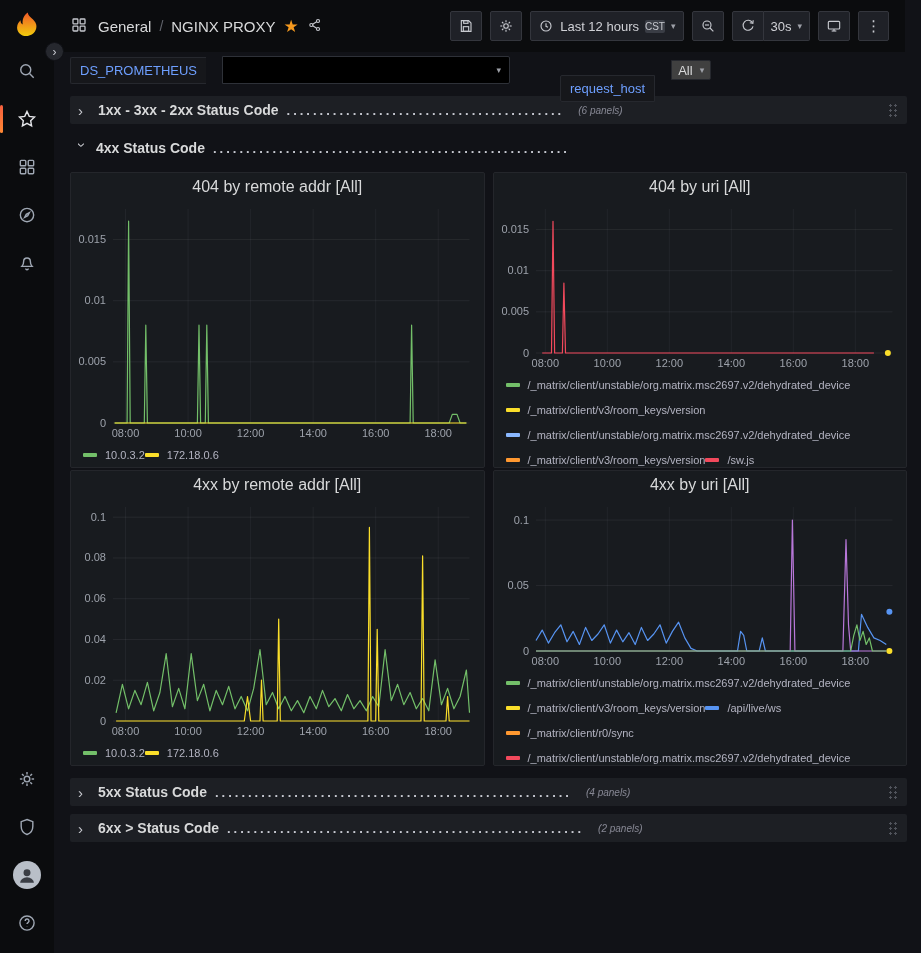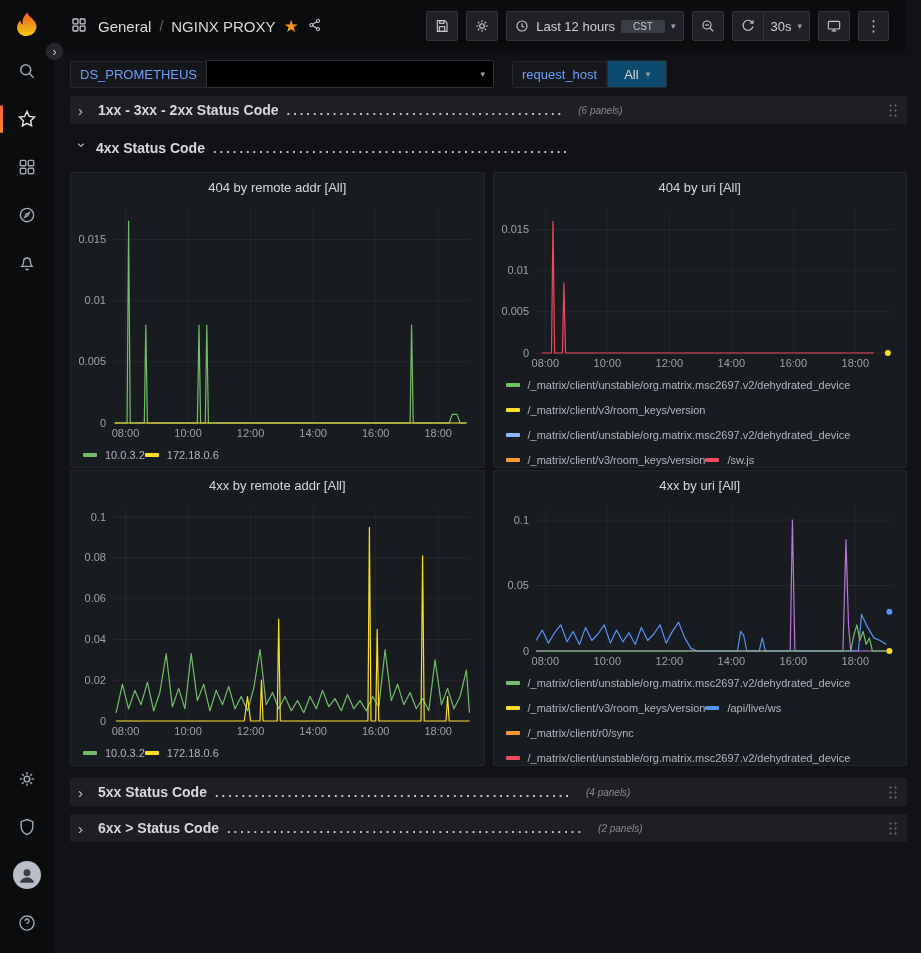--- a/index.html
+++ b/index.html
@@ -49,44 +49,44 @@
   .star-filled { font-size:17px; color:#f5991e; cursor:pointer; line-height:1; }
   .share svg { width:16px; height:16px; cursor:pointer; }
   .topbar-actions { margin-left:auto; display:flex; align-items:center; gap:8px; }
   .tb-btn {
     height:30px; min-width:30px; background:#1f2127; border:1px solid #34363d; border-radius:2px;
     display:flex; align-items:center; justify-content:center; gap:6px; padding:0 7px;
     color:#d0d1d6; cursor:pointer; font-size:13px; white-space:nowrap;
   }
   .tb-btn svg { width:16px; height:16px; }
   .tz-badge {
-    background:#3a3d45; border-radius:2px; font-size:10px; padding:1px 12px; color:#c7c9cf;
+    background:#3a3d45; border-radius:2px; font-size:10px; padding:1px 0; color:#c7c9cf;
   }
   .caret { font-size:9px; color:#9da0a8; }
   .btn-group { display:flex; }
   .btn-group .tb-btn:first-child { border-radius:2px 0 0 2px; }
   .btn-group .tb-btn:last-child { border-radius:0 2px 2px 0; border-left:none; }
   .kebab { letter-spacing:0; font-size:15px; color:#c7c9cf; }
   
   .varbar {
     position:fixed; left:54px; right:16px; top:52px; height:36px; background:#111217;
-    display:flex; align-items:flex-end; padding:0 16px; gap:0; z-index:3;
+    display:flex; align-items:center; padding:0 16px; gap:16px; z-index:3;
   }
   .var-label {
     color:#6e9fff; font-size:13px; padding:5px 9px; background:#16171b;
     border:1px solid #26282e; border-right:none; border-radius:2px 0 0 2px; cursor:pointer;
   }
   .ds-select {
     width:288px; height:28px; background:#000; border:1px solid #2e3138; border-radius:0 2px 2px 0;
     display:flex; align-items:center; justify-content:flex-end; padding:0 8px; cursor:pointer;
   }
   .var-spacer { width:18px; }
   .var-value {
-    height:28px; background:#0c4a6e; border:1px solid #26282e; border-radius:0 2px 2px 0;
-    display:flex; align-items:center; gap:7px; padding:0 16px; color:#d8d9da; cursor:pointer;
+    height:20px; background:#404040; border:1px solid #26282e; border-radius:0 2px 2px 0;
+    display:flex; align-items:center; gap:7px; padding:0 6px; color:#d8d9da; cursor:pointer;
   }
   
   .dash { position:absolute; left:54px; right:0; top:88px; bottom:0; padding:8px 14px 0 16px; overflow:hidden; }
   .row-header {
     height:28px; display:flex; align-items:center; gap:8px; padding:0 10px 0 8px;
     border-radius:2px; cursor:pointer; position:relative; margin-bottom:8px;
   }
   .row-header.collapsed { background:#1d1f24; }
   .row-header.expanded { background:transparent; margin-top:10px; margin-bottom:10px; padding-left:6px; }
   .row-chevron { color:#c7c9cf; font-size:15px; width:12px; display:inline-block; }
@@ -99,21 +99,21 @@
     background-image:radial-gradient(circle,#51545c 1.2px,transparent 1.3px);
     background-size:5px 5px; cursor:grab;
   }
   .panel-grid { display:grid; grid-template-columns:1fr 1fr; gap:8px; margin-bottom:2px; }
   .panel {
     height:296px; background:#181b1f; border:1px solid #24262b; border-radius:2px;
     display:flex; flex-direction:column; overflow:hidden;
   }
   .panel-title {
     height:28px; display:flex; align-items:center; justify-content:center;
-    font-size:13px; font-weight:500; color:#d8d9da; cursor:pointer; flex:none;
+    font-size:16px; font-weight:500; color:#d8d9da; cursor:pointer; flex:none;
   }
   svg.chart { width:100%; display:block; flex:none; }
   svg.chart-tall { height:240px; }
   svg.chart-short { height:170px; }
   svg.chart text { font-family:"Liberation Sans", sans-serif; font-size:11px; fill:#9da2ab; }
   .legend { padding:4px 10px 0 12px; display:flex; flex-wrap:wrap; overflow:hidden; flex:1; align-content:flex-start; }
   .legend-item { display:flex; align-items:center; height:19px; margin-bottom:6px; white-space:nowrap; overflow:hidden; cursor:pointer; }
   .legend-swatch { width:14px; height:4px; border-radius:1px; margin-right:8px; flex:none; }
   .legend-label { font-size:11px; color:rgba(204,204,220,0.85); }
 </style>

